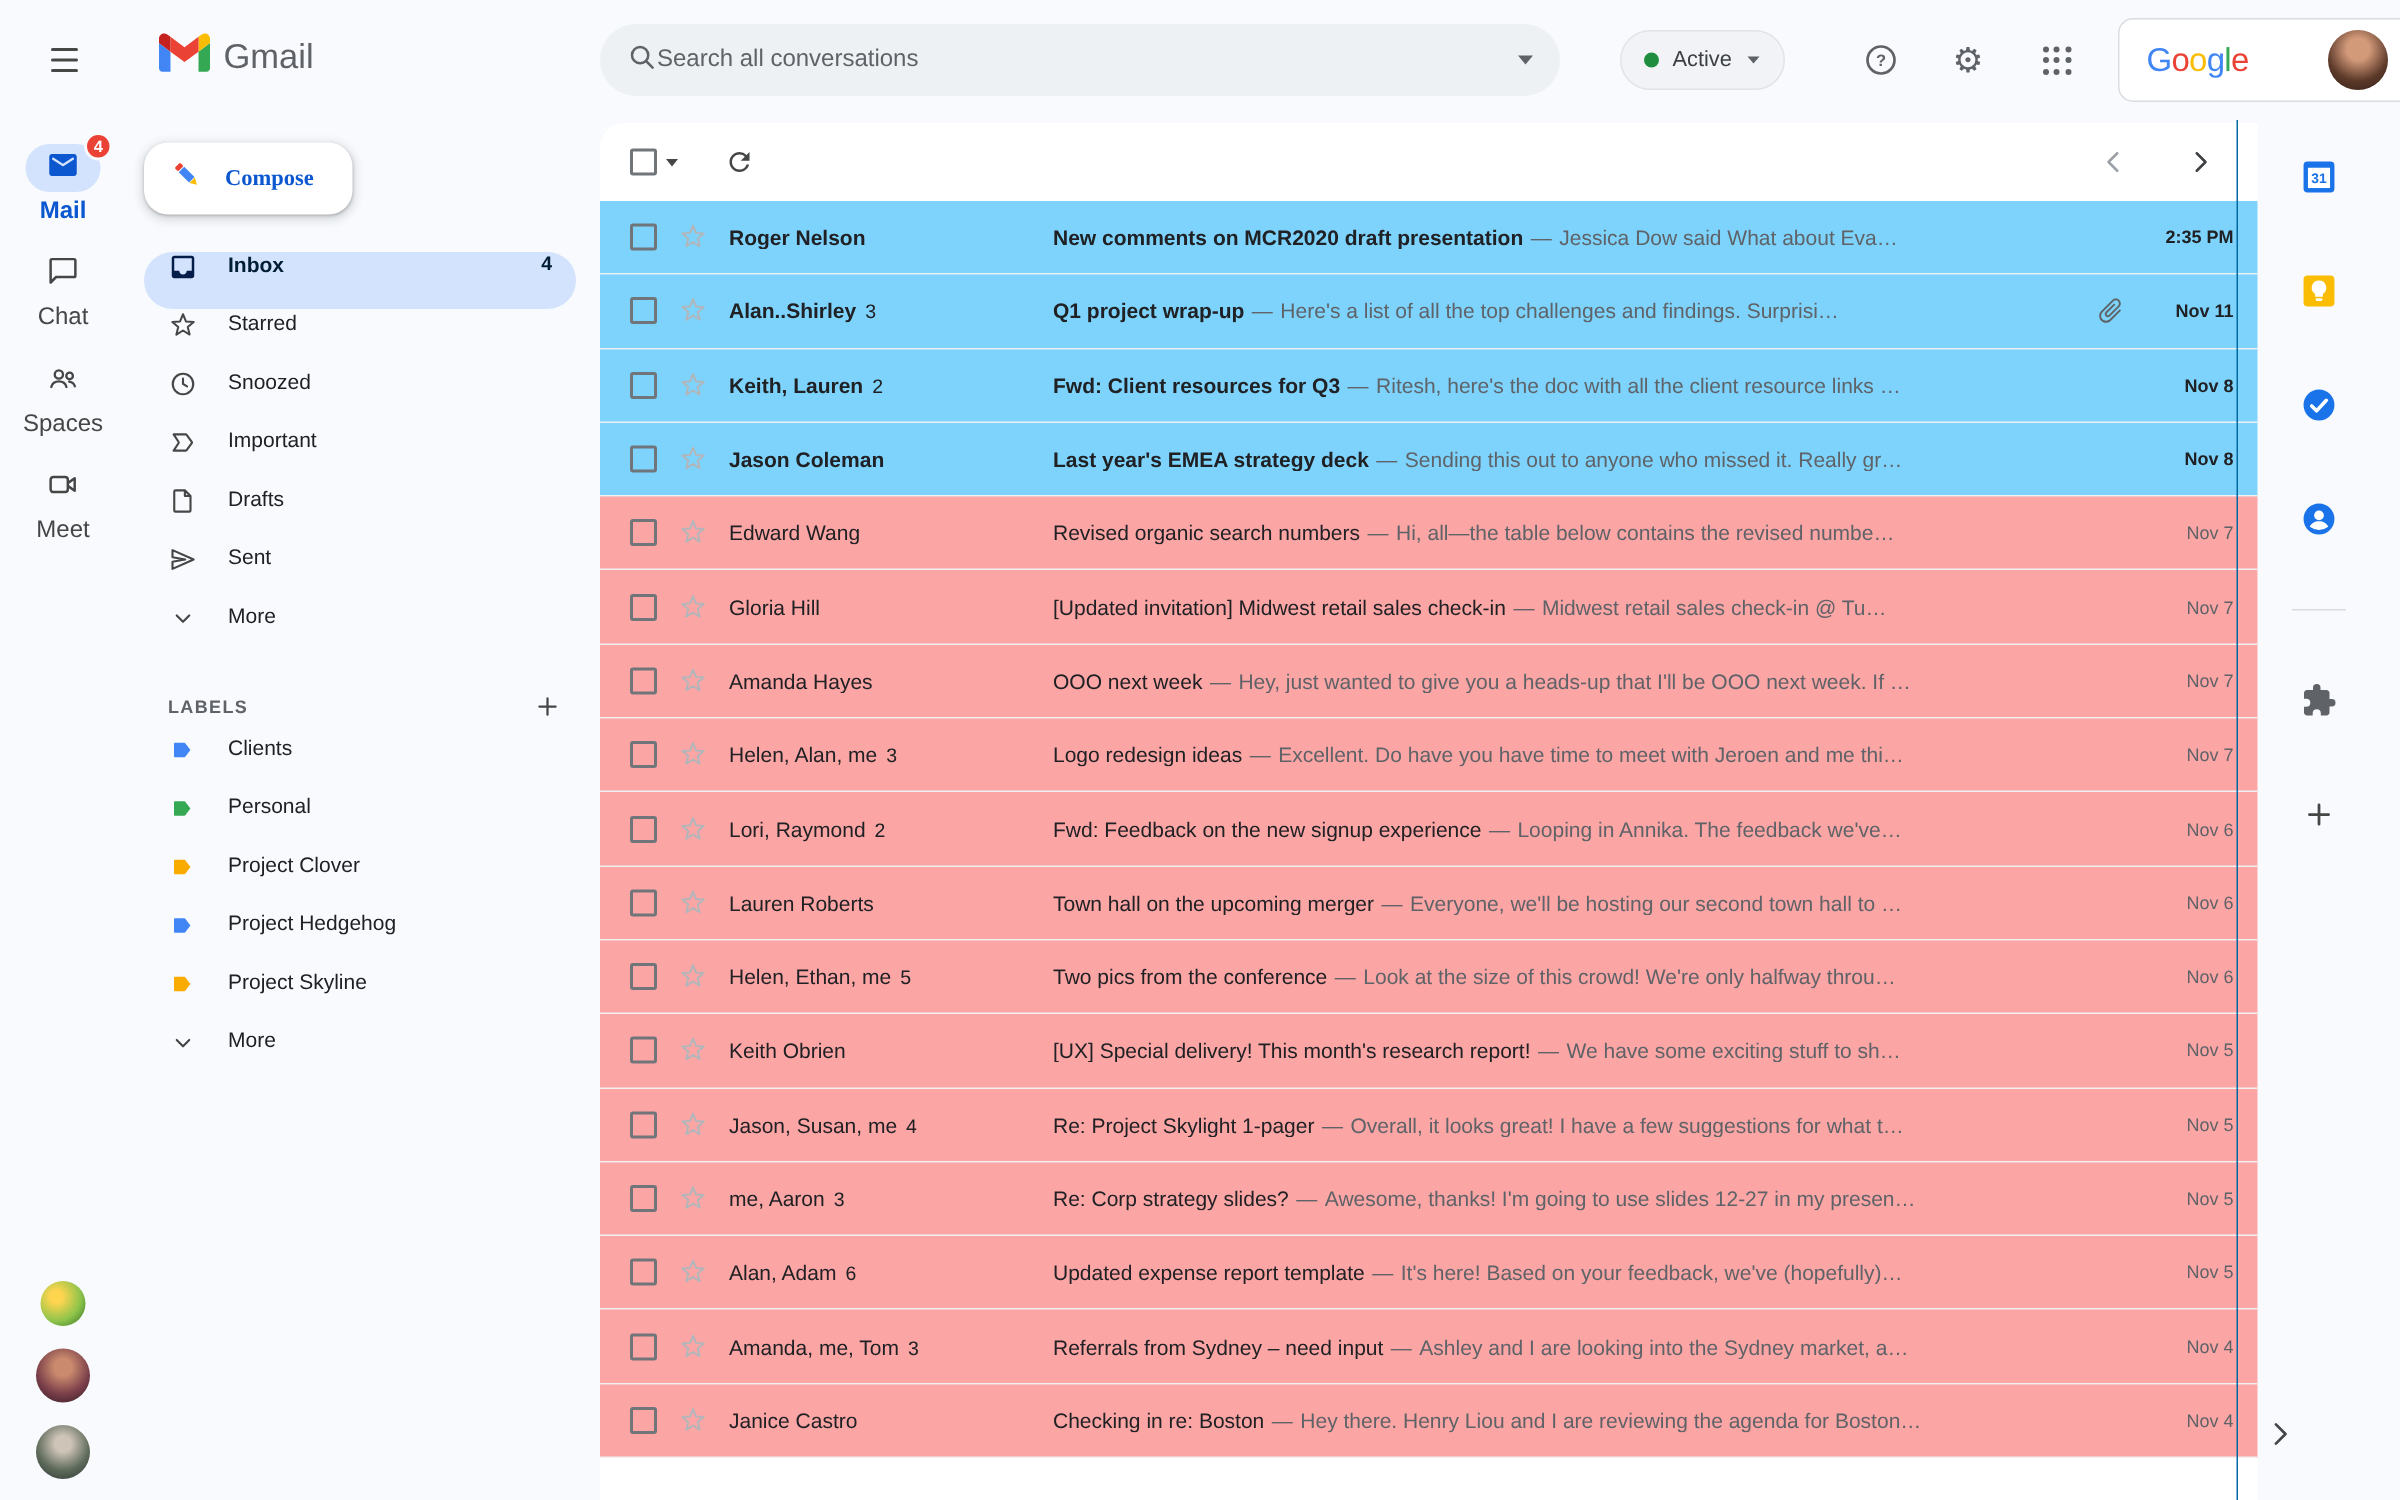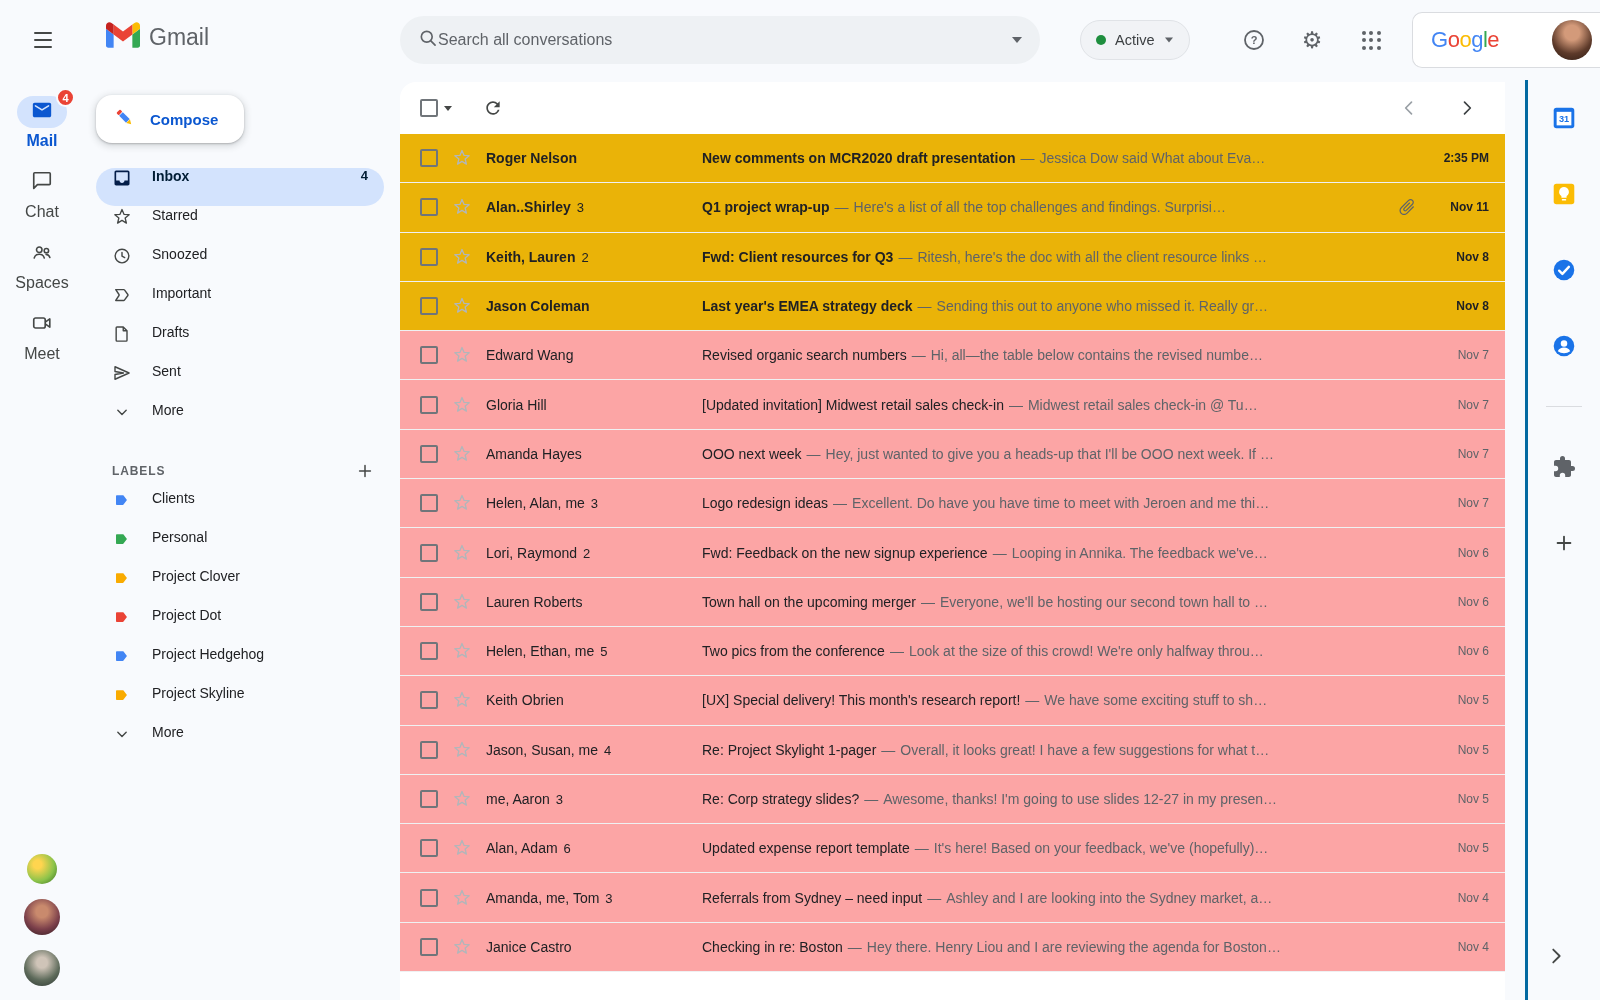--- a/index.html
+++ b/index.html
@@ -38,55 +38,55 @@
   .rail-label{font-size:16px;color:#444746}
   .rail-item.selected .rail-label{color:#0b57d0;font-weight:bold}
   .rail-avatars{position:absolute;bottom:14px;left:0;width:84px;display:flex;flex-direction:column;align-items:center;gap:15px}
   .rail-avatar{border-radius:50%;cursor:pointer}
   .av-sticker{width:30px;height:30px;background:radial-gradient(circle at 35% 35%,#ffd54f 15%,#8bc34a 60%,#33691e 100%)}
   .av-woman{width:36px;height:36px;background:radial-gradient(circle at 50% 35%,#c98a6d 20%,#7b3f4a 60%,#2d1a1f 100%)}
   .av-man{width:36px;height:36px;background:radial-gradient(circle at 50% 35%,#cfc4b8 18%,#5d6a5a 60%,#2b3431 100%)}
 
   
   .sidebar{position:absolute;left:84px;top:80px;bottom:0;width:316px}
-  .compose-btn{position:absolute;left:12px;top:15px;height:48px;padding:0 26px 0 18px;border:none;border-radius:16px;background:#fff;box-shadow:0 1px 2px rgba(60,64,67,.3),0 2px 6px 2px rgba(60,64,67,.15);display:flex;align-items:center;gap:14px;font-size:15px;font-weight:bold;color:#0b57d0;cursor:pointer;font-family:Liberation Sans, sans-serif}
+  .compose-btn{position:absolute;left:12px;top:15px;height:48px;padding:0 26px 0 18px;border:none;border-radius:16px;background:#fff;box-shadow:0 1px 2px rgba(60,64,67,.3),0 2px 6px 2px rgba(60,64,67,.15);display:flex;align-items:center;gap:14px;font-size:15px;font-weight:bold;color:#0b57d0;cursor:pointer;font-family:Liberation Serif, serif}
   .side-list{position:absolute;top:88px;left:0;right:0}
   .side-item{height:38px;margin:0 16px 1px 12px;border-radius:19px;display:flex;align-items:flex-start;padding:0 16px;font-size:14px;color:#202124;cursor:pointer}
   .si-icon{width:20px;height:20px;margin-right:20px;display:flex;align-items:center;justify-content:center;color:#444746;flex:none}
   .side-item.selected{background:#d3e3fd;font-weight:bold;color:#001d35}
   .si-count{margin-left:auto;font-size:13px;font-weight:bold;color:#001d35}
   .labels-head{display:flex;align-items:center;margin:18px 22px 6px 28px}
   .labels-title{font-size:12px;font-weight:bold;letter-spacing:.9px;color:#5f6368;flex:1}
   .labels-add{background:none;border:none;cursor:pointer;width:26px;height:26px;display:flex;align-items:center;justify-content:center;border-radius:50%}
 
   
   .mail-card{position:absolute;left:400px;top:82px;right:95px;bottom:0;background:#fff;border-top-left-radius:16px}
   .toolbar{height:52px;display:flex;align-items:center;padding:0 16px 0 20px;position:relative}
   .checkbox{width:18px;height:18px;border:2px solid #70757a;border-radius:2px;background:transparent;cursor:pointer;flex:none}
   .toolbar-caret{margin-left:6px;cursor:pointer;display:flex;align-items:center}
   .toolbar-caret .tri{border-top-color:#444746;border-left-width:4px;border-right-width:4px;border-top-width:5px}
   .refresh-btn{margin-left:28px;background:none;border:none;cursor:pointer;width:26px;height:26px;display:flex;align-items:center;justify-content:center;border-radius:50%}
   .pager{position:absolute;right:26px;top:0;height:52px;display:flex;align-items:center;gap:34px}
   .pager button{background:none;border:none;cursor:pointer;width:24px;height:24px;display:flex;align-items:center;justify-content:center}
   .email-row{height:49.3px;display:flex;align-items:center;padding:0 16px 0 20px;border-bottom:1px solid #eff1f2;background:#fca5a5;cursor:pointer}
-  .email-row.unread{background:#eab308}
+  .email-row.unread{background:#7dd3fc}
   .row-star{margin-left:14px;color:#b2b6ba;display:flex;cursor:pointer}
   .row-sender{width:212px;margin-left:14px;font-size:14px;color:#202124;white-space:nowrap;overflow:hidden;flex:none}
   .unread .row-sender{font-weight:bold}
   .sender-count{font-weight:normal;font-size:13px;margin-left:6px}
   .row-main{flex:1;min-width:0;white-space:nowrap;overflow:hidden;text-overflow:ellipsis;font-size:14px;color:#5f6368;margin-left:4px}
   .row-subject{color:#202124}
   .unread .row-subject{font-weight:bold}
   .row-sep{margin:0 5px;color:#5f6368}
   .row-attach{width:22px;height:20px;margin:0 8px 0 6px;visibility:hidden;color:#5f6368;display:flex;align-items:center;flex:none}
   .row-date{width:62px;text-align:right;font-size:12px;color:#5f6368;white-space:nowrap;flex:none}
   .unread .row-date{font-weight:bold;color:#202124}
 
   
-  .companion{position:absolute;right:0;top:80px;bottom:0;width:75px;border-left:3px solid #0369a1}
+  .companion{position:absolute;right:0;top:80px;bottom:0;width:109px;border-left:1px solid #0369a1}
   .companion-icons{display:flex;flex-direction:column;align-items:center;padding-top:22px;gap:44px}
   .cp-btn{background:none;border:none;cursor:pointer;display:flex;align-items:center;justify-content:center;width:32px;height:32px;border-radius:50%}
   .companion-divider{width:36px;height:1px;background:#dadce0}
   .companion-expand{position:absolute;left:14px;bottom:30px;background:none;border:none;cursor:pointer;width:28px;height:28px;display:flex;align-items:center;justify-content:center;border-radius:50%}
 </style>
 </head>
 <body>
 
 <svg width="0" height="0" style="position:absolute" aria-hidden="true">
   <defs>
@@ -324,28 +324,20 @@
 
   <div class="side-item label-item">
     <span class="si-icon">
       <svg viewBox="0 0 24 24" width="18" height="18">
                 <path class="tag-shape" d="M5 5.5h8.2c.33 0 .64.16.83.43L18.6 12l-4.57 6.07c-.19.27-.5.43-.83.43H5c-.55 0-1-.45-1-1v-11c0-.55.45-1 1-1z" fill="#f9ab00"></path>
               </svg>
     </span>
     <span class="label-name">Project Clover</span>
   </div>
 
-  <div class="side-item label-item">
-    <span class="si-icon">
-      <svg viewBox="0 0 24 24" width="18" height="18">
-                <path class="tag-shape" d="M5 5.5h8.2c.33 0 .64.16.83.43L18.6 12l-4.57 6.07c-.19.27-.5.43-.83.43H5c-.55 0-1-.45-1-1v-11c0-.55.45-1 1-1z" fill="#ea4335"></path>
-              </svg>
-    </span>
-    <span class="label-name">Project Dot</span>
-  </div>
 
   <div class="side-item label-item">
     <span class="si-icon">
       <svg viewBox="0 0 24 24" width="18" height="18">
                 <path class="tag-shape" d="M5 5.5h8.2c.33 0 .64.16.83.43L18.6 12l-4.57 6.07c-.19.27-.5.43-.83.43H5c-.55 0-1-.45-1-1v-11c0-.55.45-1 1-1z" fill="#4285f4"></path>
               </svg>
     </span>
     <span class="label-name">Project Hedgehog</span>
   </div>
 

